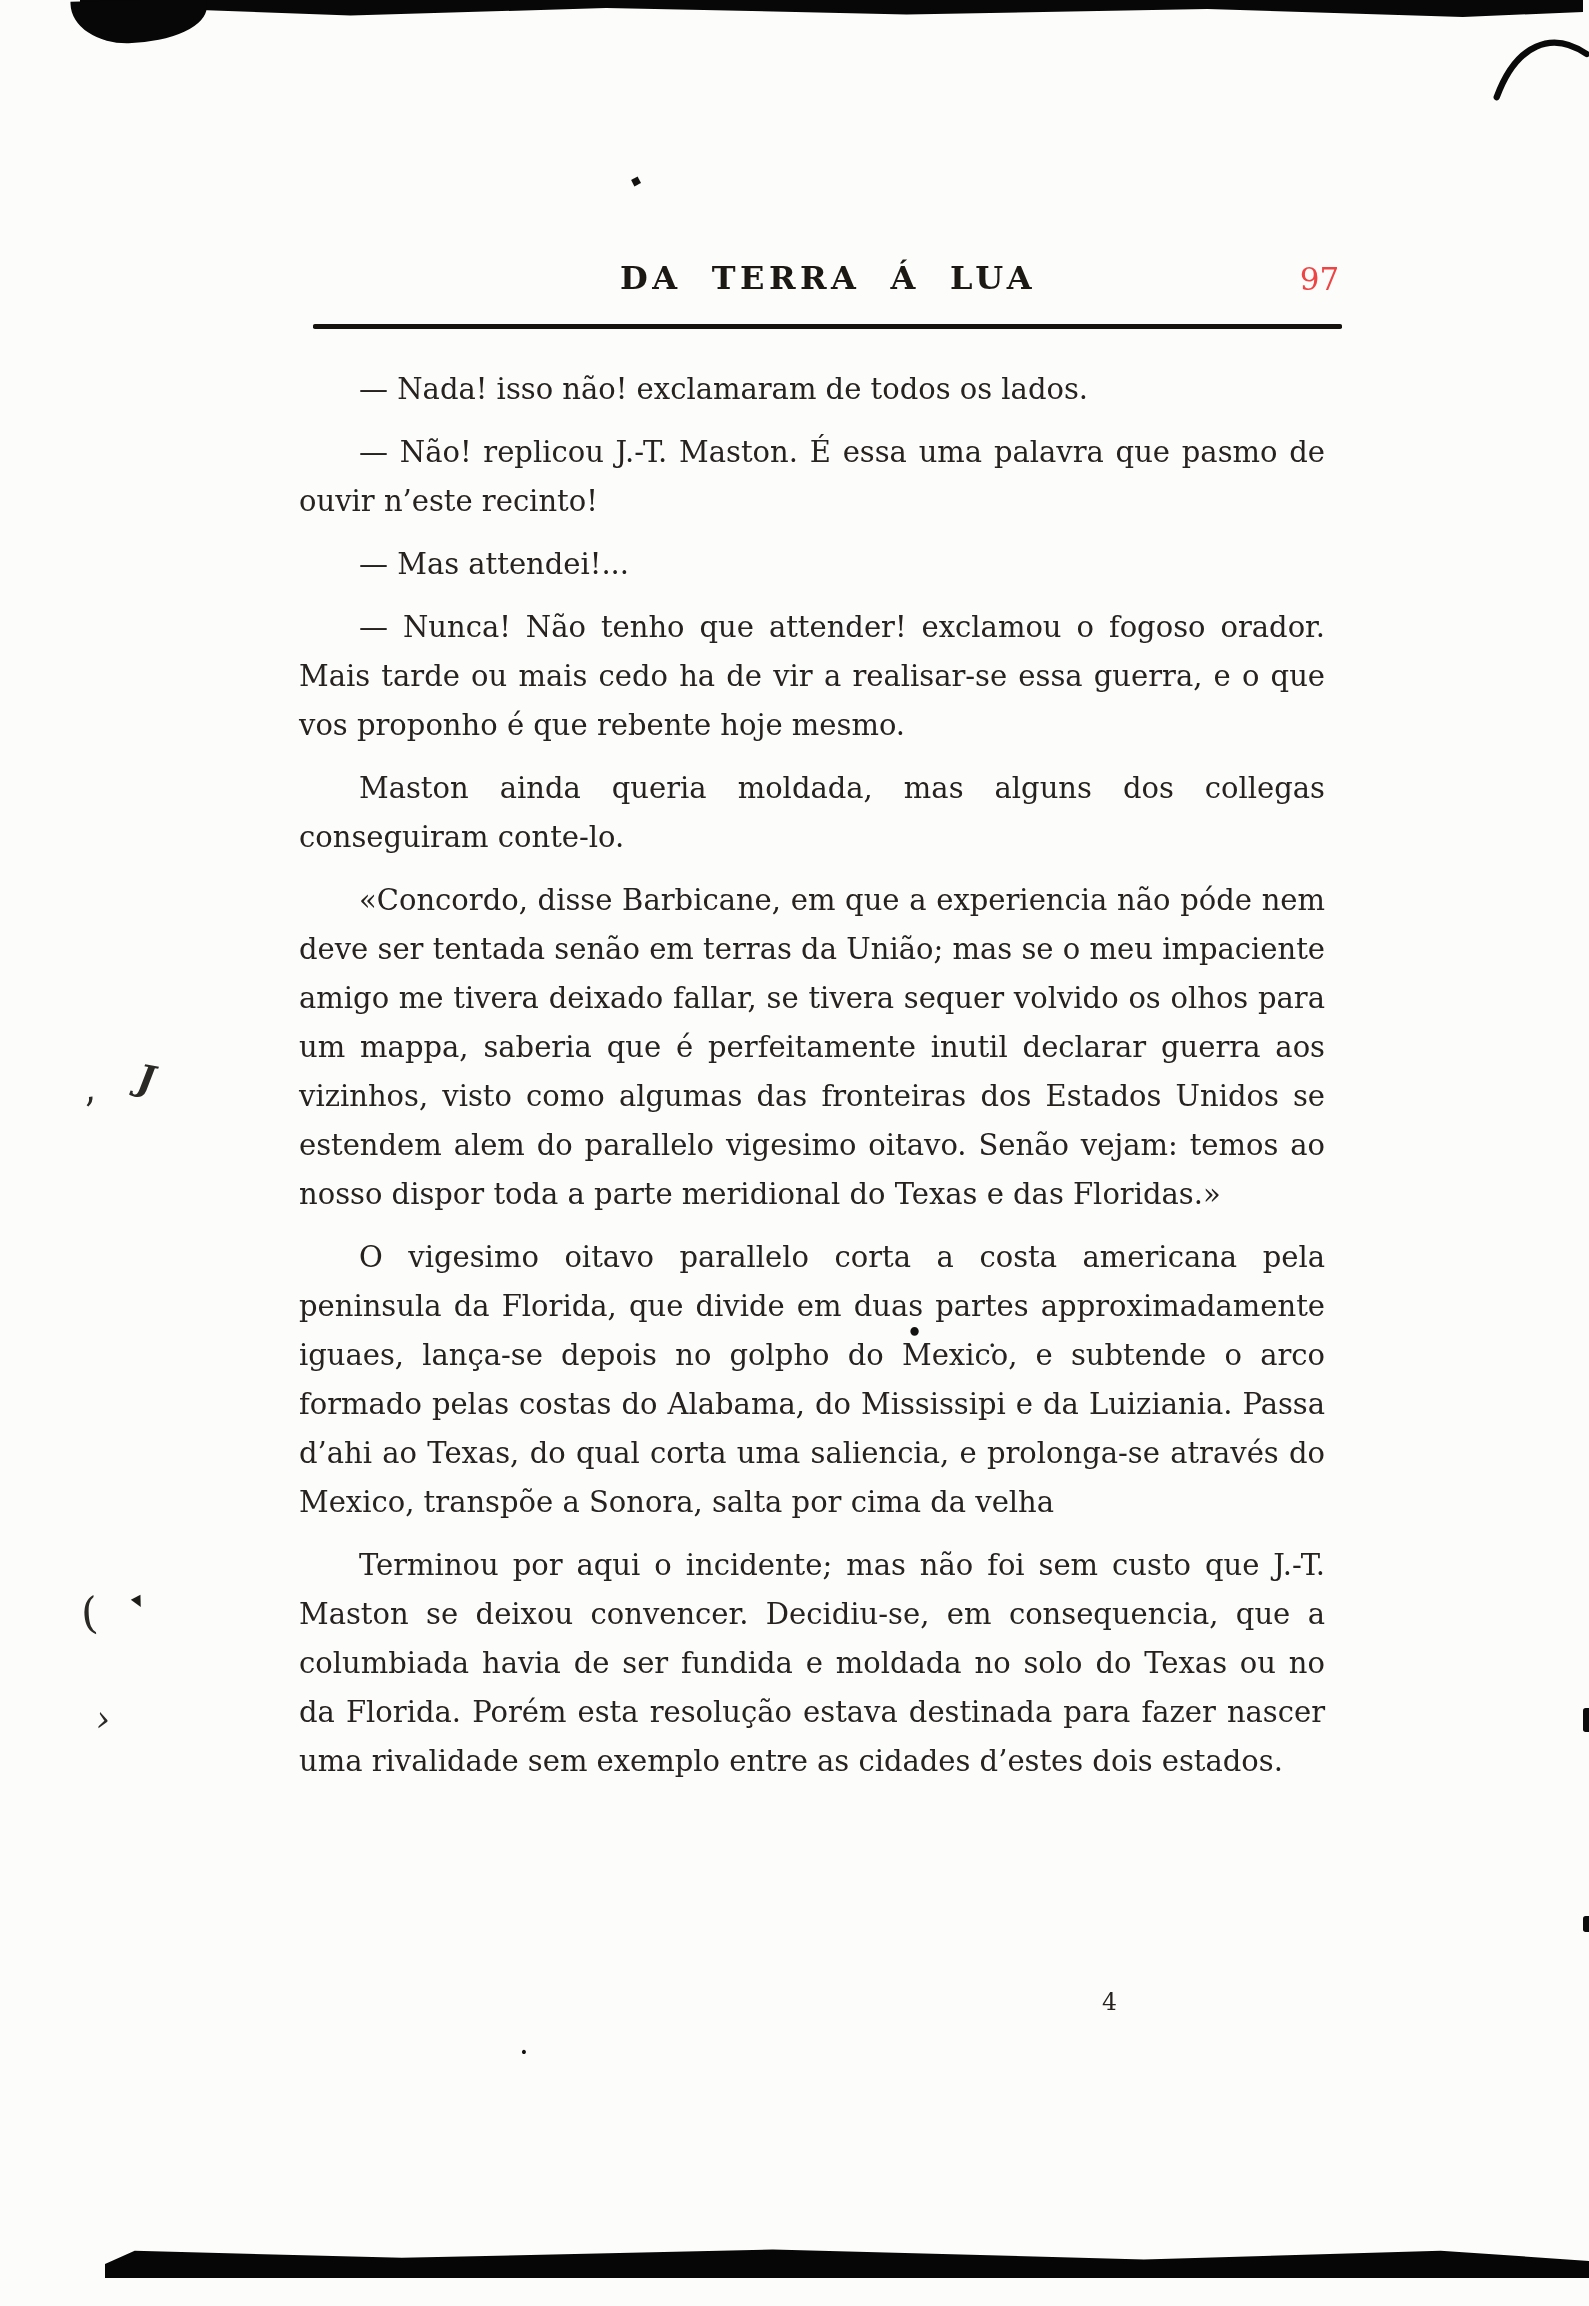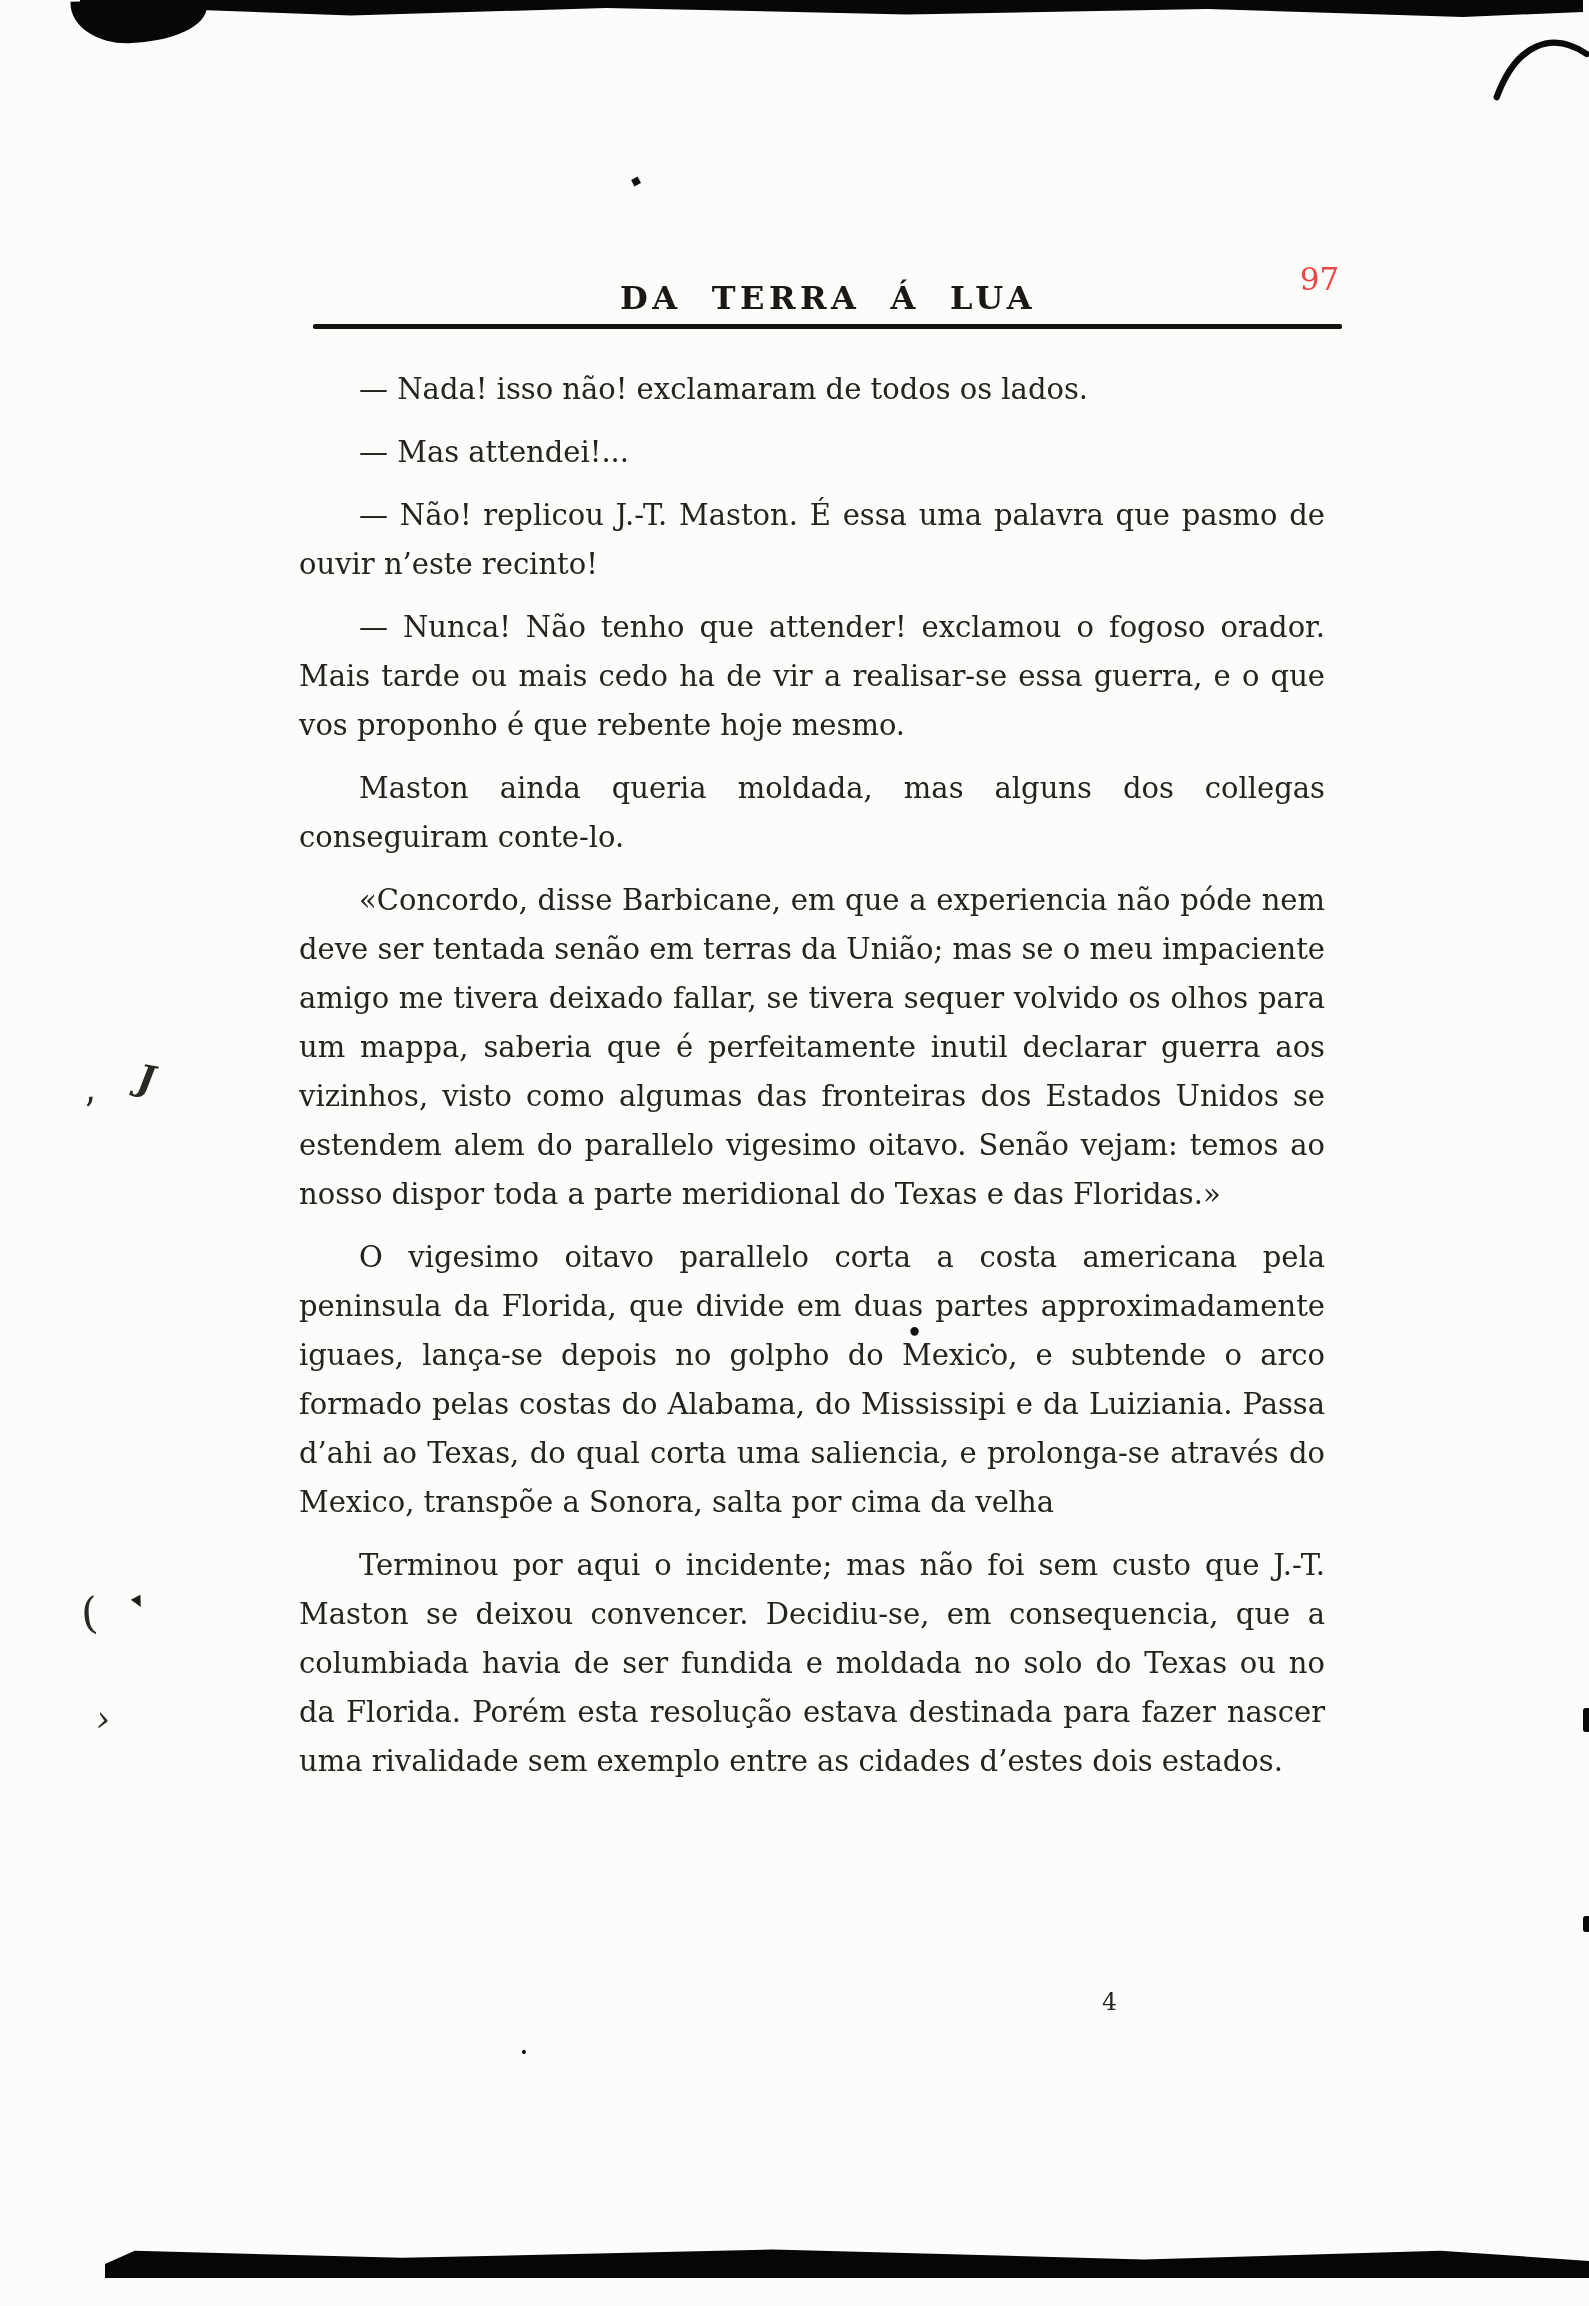--- a/index.html
+++ b/index.html
@@ -26,21 +26,20 @@
     height: 43px;
   }
   .book-title {
     display: block;
     text-align: center;
     font-size: 32px;
     font-weight: bold;
     letter-spacing: 4.5px;
     word-spacing: 14.5px;
     color: #1c1915;
-    margin-top: 20px;
   }
   .page-number {
     position: absolute;
     right: 1.8px;
     top: 1.8px;
     font-size: 31px;
     color: #ef4444;
   }
   .header-rule {
     position: absolute;
@@ -164,22 +163,22 @@
   <div class="edge-tick edge-tick-2"></div>
 
   <div class="header-row">
     <span class="book-title">DA TERRA Á LUA</span>
     <span class="page-number">97</span>
   </div>
   <div class="header-rule"></div>
 
   <div class="text-block">
     <p>— Nada! isso não! exclamaram de todos os lados.</p>
+    <p>— Não! replicou J.-T. Maston. É essa uma palavra que pasmo de ouvir n’este recinto!</p>
     <p>— Mas attendei!...</p>
-    <p>— Não! replicou J.-T. Maston. É essa uma palavra que pasmo de ouvir n’este recinto!</p>
     <p>— Nunca! Não tenho que attender! exclamou o fogoso orador. Mais tarde ou mais cedo ha de vir a realisar-se essa guerra, e o que vos proponho é que rebente hoje mesmo.</p>
     <p>Maston ainda queria moldada, mas alguns dos collegas conseguiram conte-lo.</p>
     <p>«Concordo, disse Barbicane, em que a experiencia não póde nem deve ser tentada senão em terras da União; mas se o meu impaciente amigo me tivera deixado fallar, se tivera sequer volvido os olhos para um mappa, saberia que é perfeitamente inutil declarar guerra aos vizinhos, visto como algumas das fronteiras dos Estados Unidos se estendem alem do parallelo vigesimo oitavo. Senão vejam: temos ao nosso dispor toda a parte meridional do Texas e das Floridas.»</p>
     <p>O vigesimo oitavo parallelo corta a costa americana pela peninsula da Florida, que divide em duas partes approximadamente iguaes, lança-se depois no golpho do Mexico, e subtende o arco formado pelas costas do Alabama, do Mississipi e da Luiziania. Passa d’ahi ao Texas, do qual corta uma saliencia, e prolonga-se através do Mexico, transpõe a Sonora, salta por cima da velha</p>
     <p>Terminou por aqui o incidente; mas não foi sem custo que J.-T. Maston se deixou convencer. Decidiu-se, em consequencia, que a columbiada havia de ser fundida e moldada no solo do Texas ou no da Florida. Porém esta resolução estava destinada para fazer nascer uma rivalidade sem exemplo entre as cidades d’estes dois estados.</p>
   </div>
 
   <span class="signature-mark">4</span>
 
 </div>

